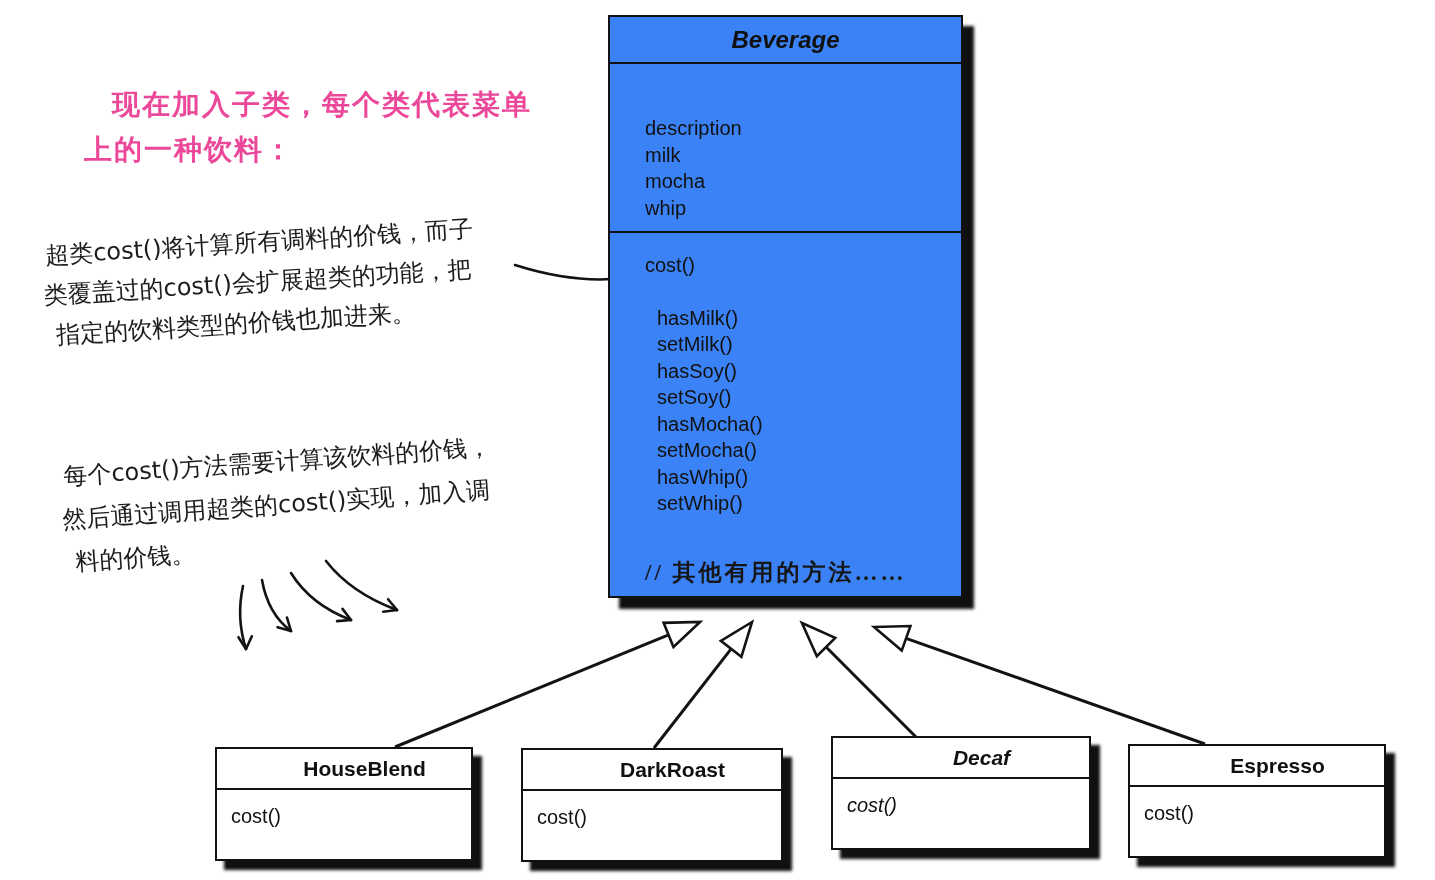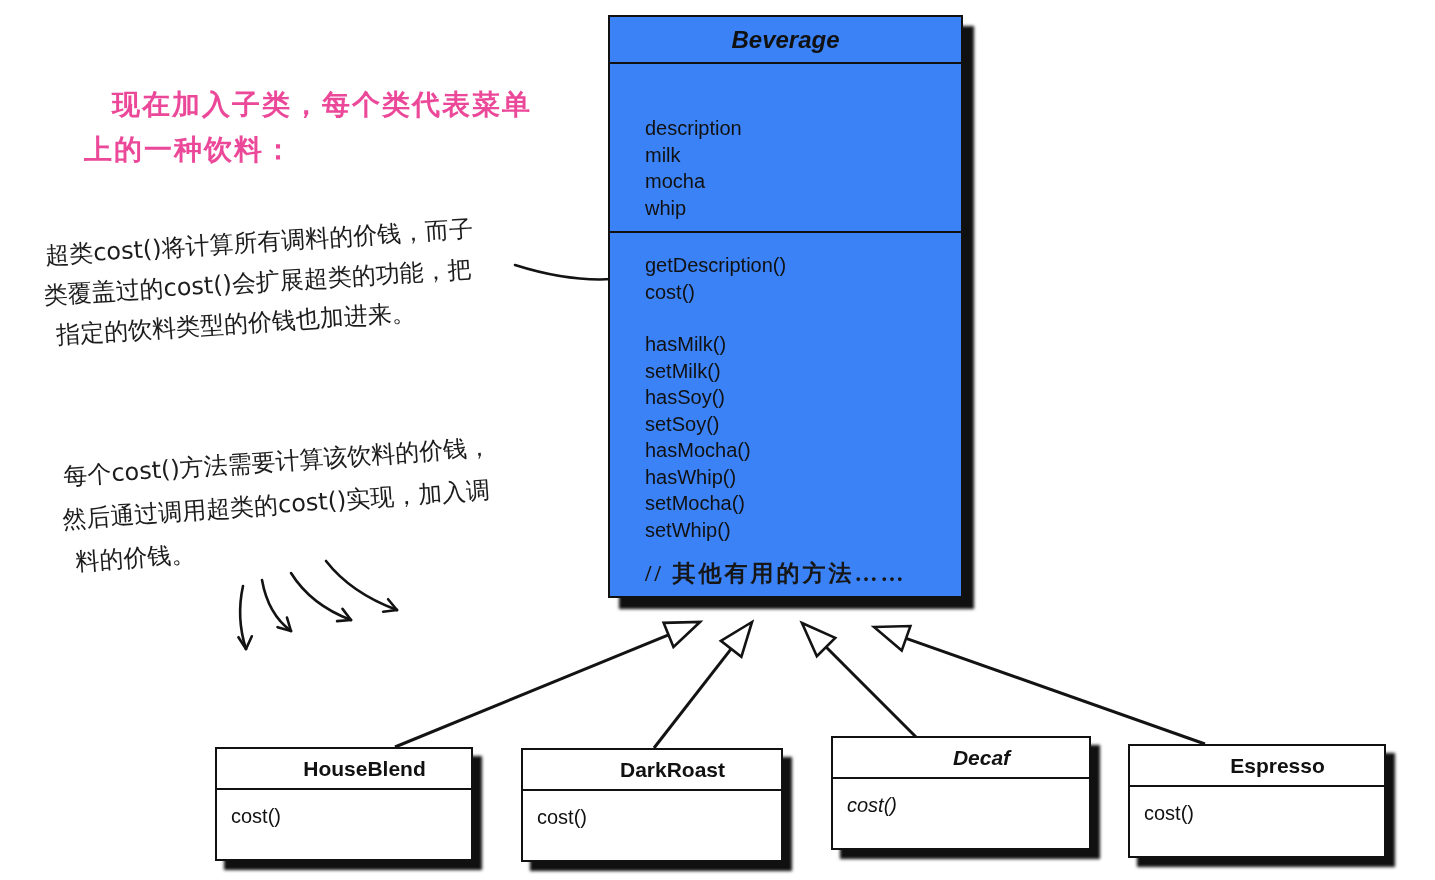--- a/index.html
+++ b/index.html
@@ -41,23 +41,23 @@
     font-weight:bold;font-style:italic;font-size:24px;
   }
   .uml-attrs{
     padding:15px 0 10px 35px;border-bottom:2.5px solid #111;
     font-size:20px;
     margin-top:36px;
   }
   .uml-attrs div{height:26.5px;line-height:26.5px;}
   .uml-methods{padding:19px 0 0 35px;font-size:20px;}
   .uml-methods .grp div{height:26.5px;line-height:26.5px;}
-  .uml-methods .grp2{margin-top:26px;}
+  .uml-methods .grp2{margin-top:26px;margin-left:12px;}
   .uml-comment{
-    margin-top:16px;height:30px;line-height:30px;
+    margin-top:41px;height:30px;line-height:30px;
     font-family:"Liberation Serif",serif;font-size:23px;font-weight:600;
     letter-spacing:3px;color:#161616;
   }
 
   .sub{
     position:absolute;width:258px;height:114px;background:#fff;
     border:2.5px solid #111;box-sizing:border-box;box-shadow:9px 9px 3px #101010;
   }
   .sub .t{
     height:39px;border-bottom:2.5px solid #111;
@@ -121,31 +121,30 @@
   <div class="uml class-beverage">
     <div class="uml-title">Beverage</div>
     <div class="uml-attrs">
       <div>description</div>
       <div>milk</div>
       <div>mocha</div>
       <div>whip</div>
     </div>
     <div class="uml-methods">
       <div class="grp grp1">
-        <div>getDescription()</div>
         <div>cost()</div>
       </div>
       <div class="grp grp2">
         <div>hasMilk()</div>
         <div>setMilk()</div>
         <div>hasSoy()</div>
         <div>setSoy()</div>
         <div>hasMocha()</div>
+        <div>setMocha()</div>
         <div>hasWhip()</div>
-        <div>setMocha()</div>
         <div>setWhip()</div>
       </div>
       <div class="uml-comment">// 其他有用的方法……</div>
     </div>
   </div>
 
   <div class="sub sub-houseblend">
     <div class="t">HouseBlend</div>
     <div class="b">cost()</div>
   </div>

